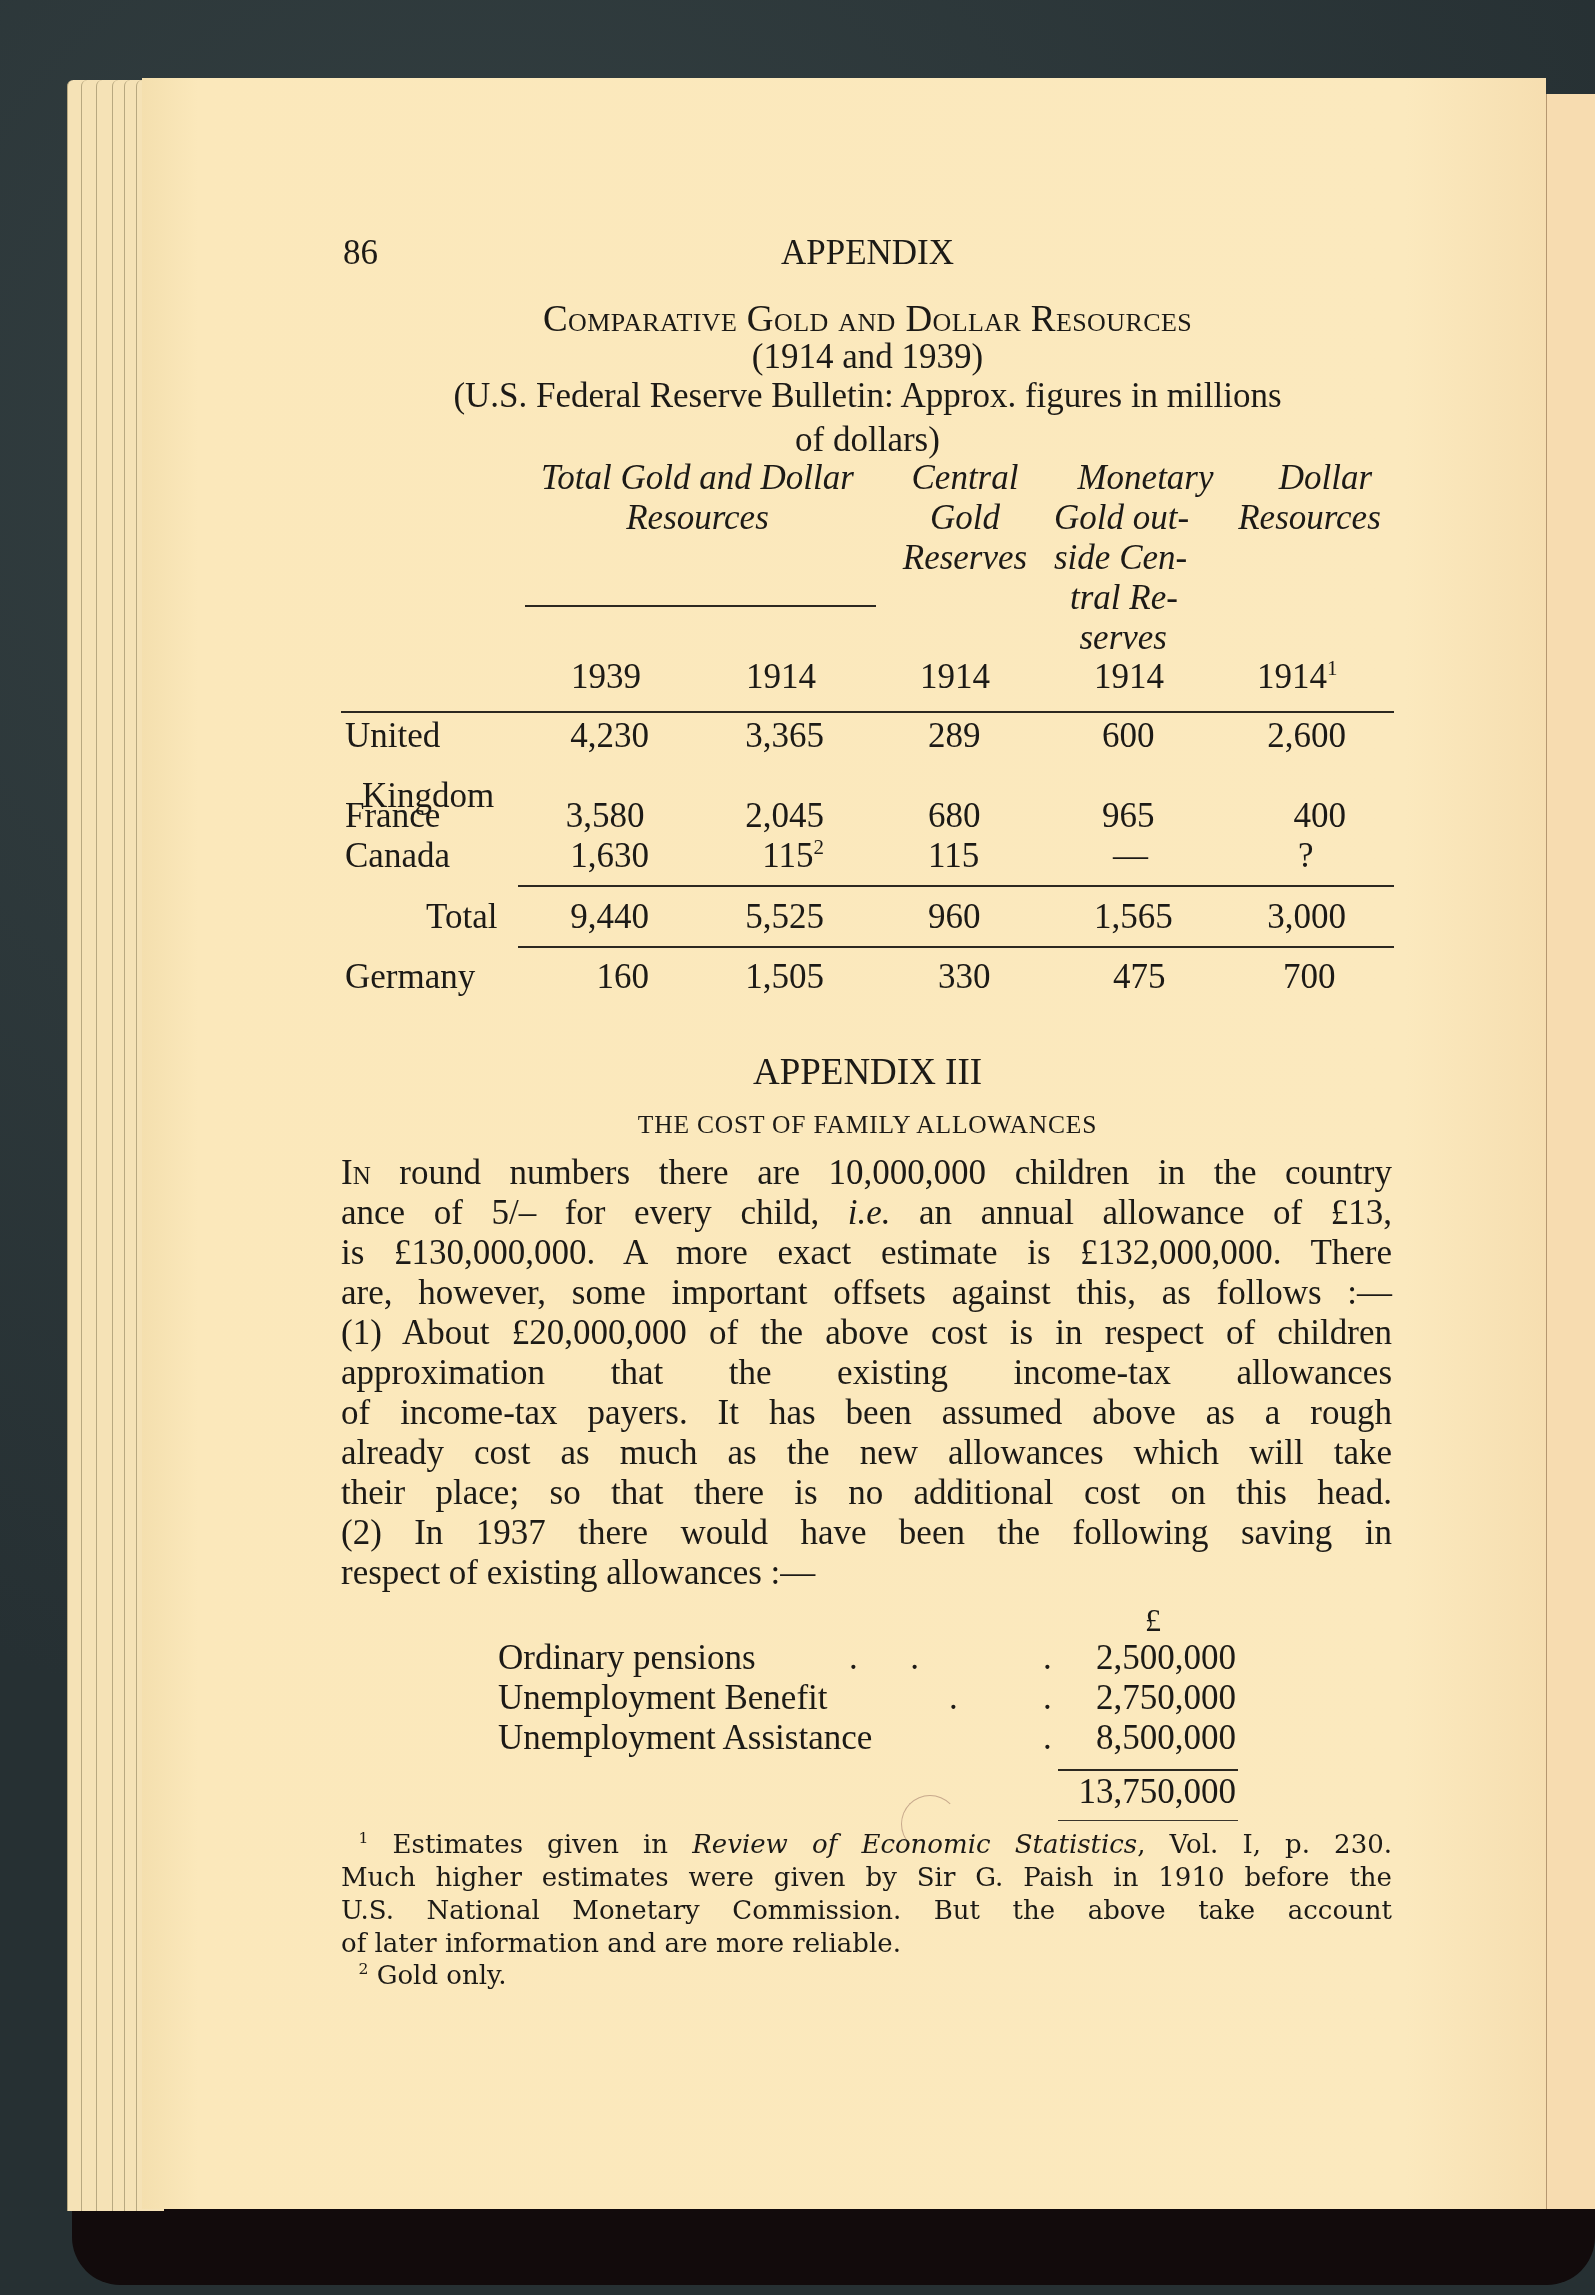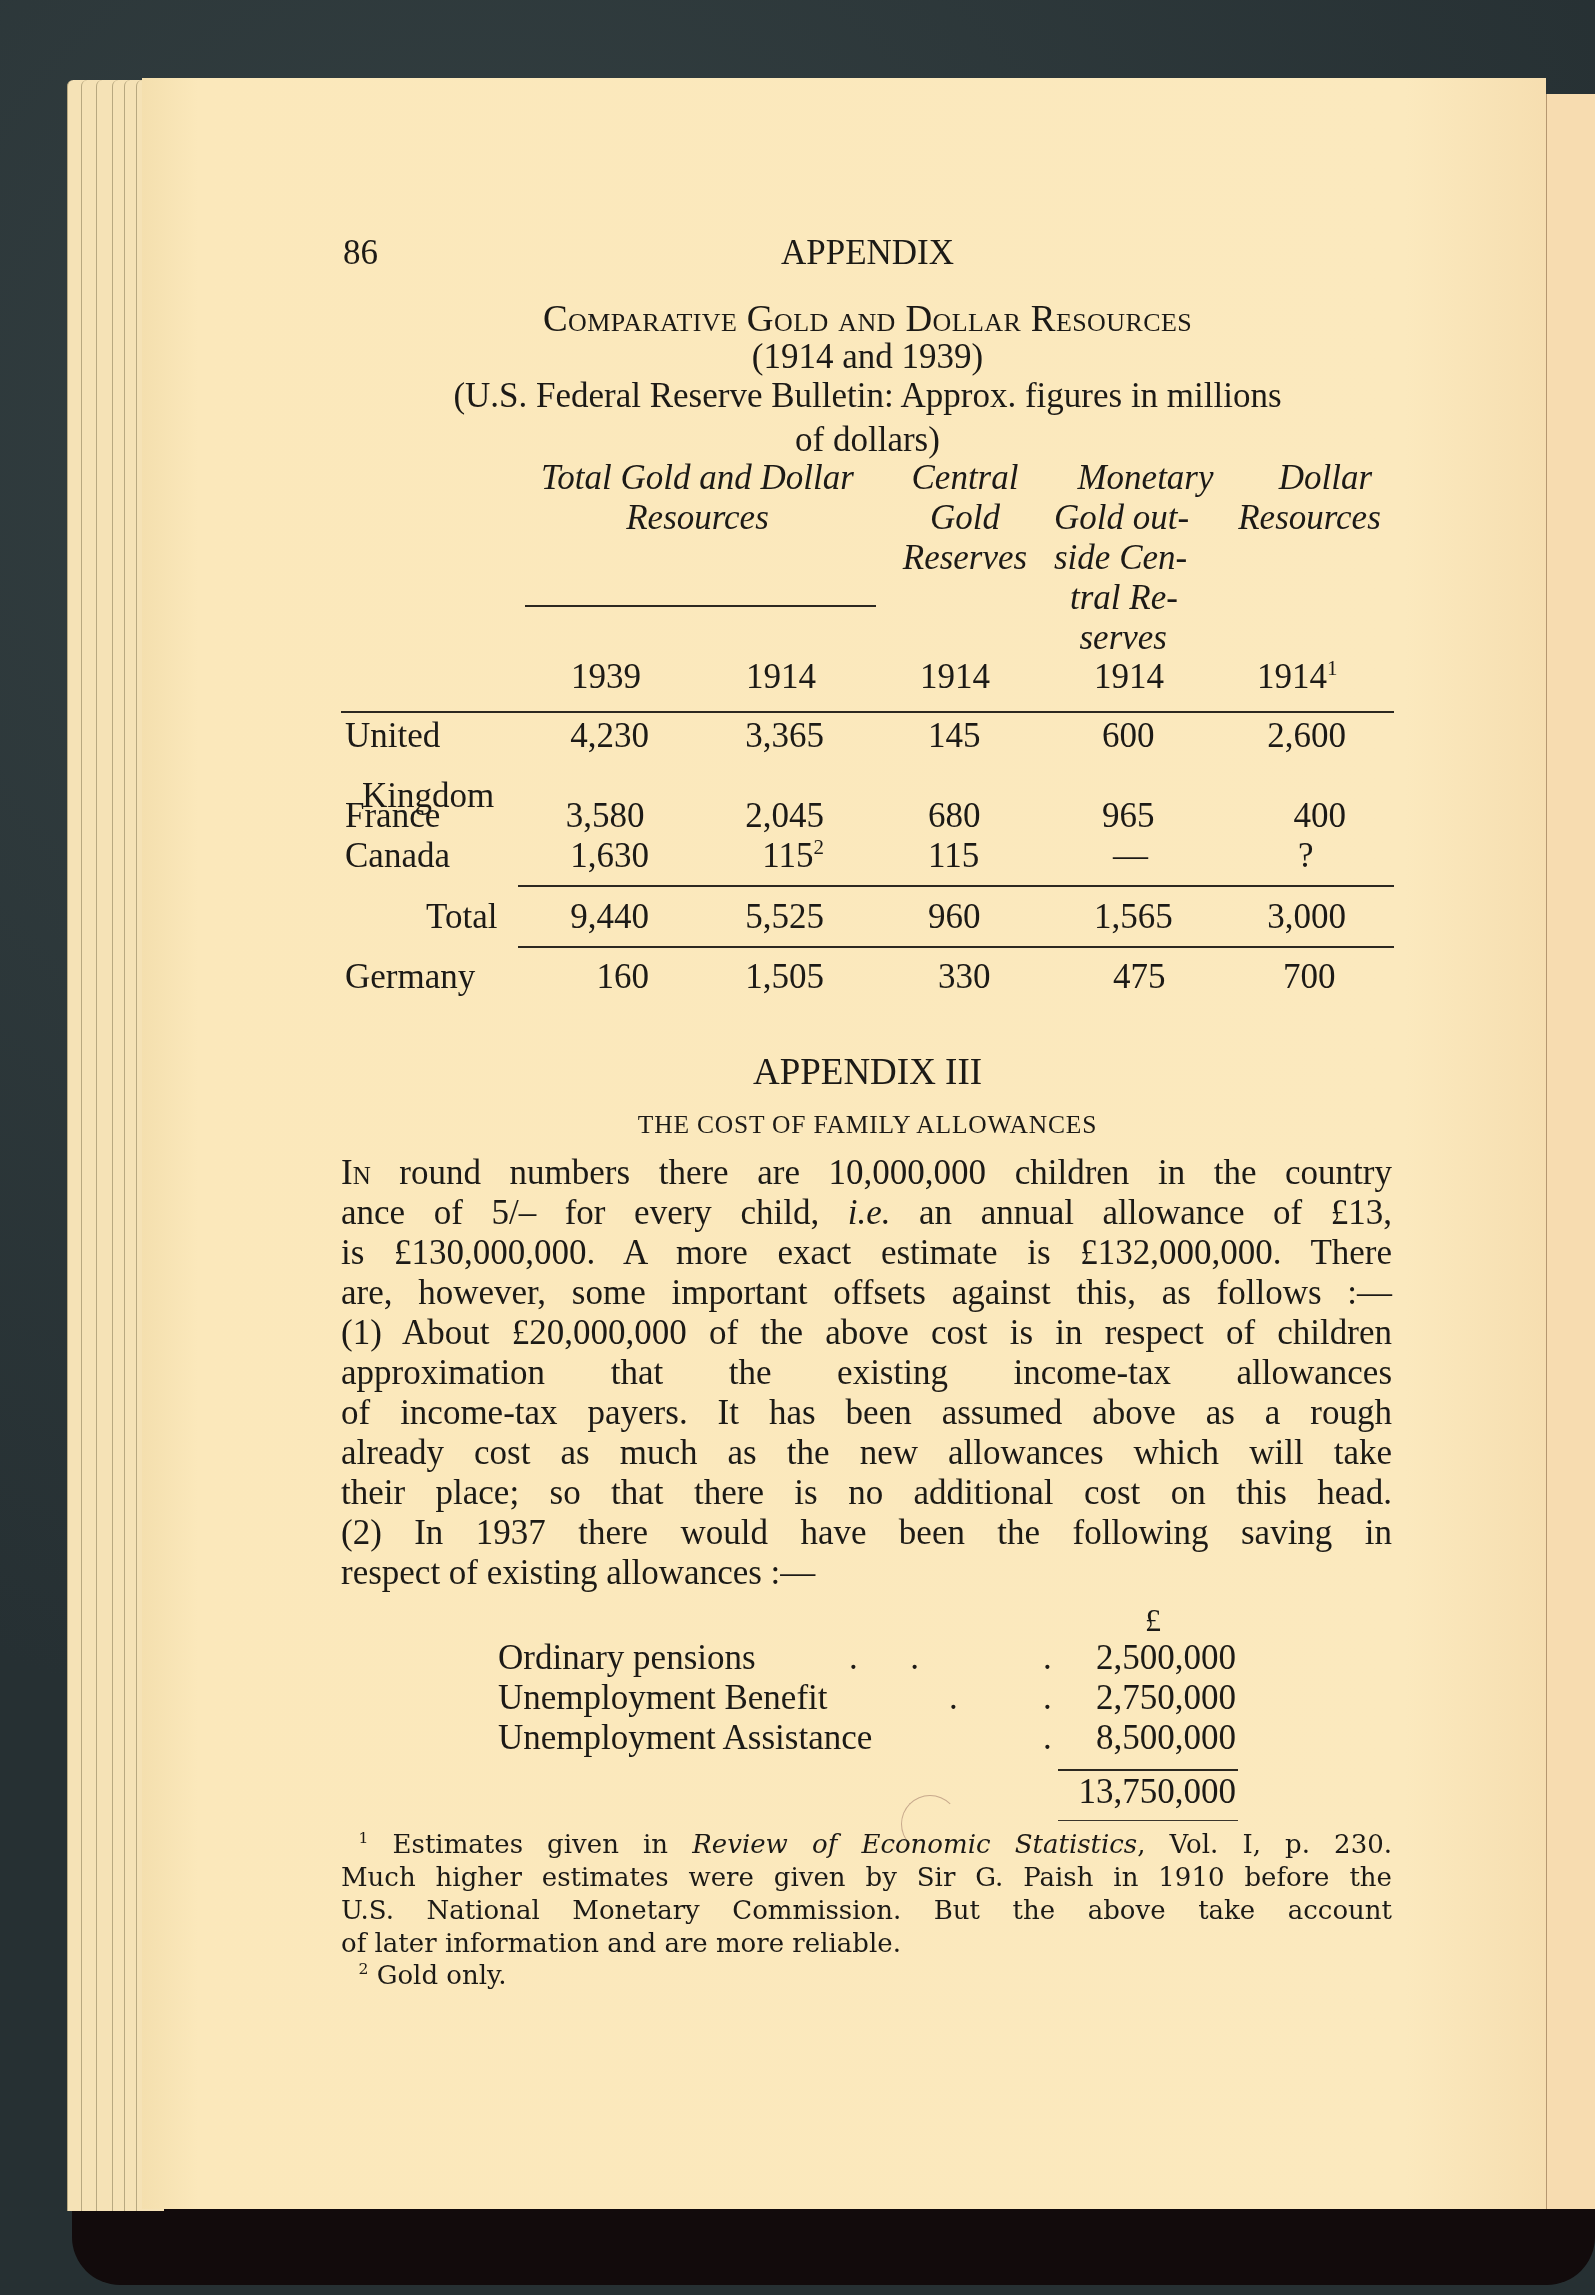--- a/index.html
+++ b/index.html
@@ -128,21 +128,21 @@
 </div>
 <div class="rule double" style="left:341px;top:711px;width:1053px;"></div>
 
 <div class="abs" style="left:0;top:0;font-size:35px;">
 
   <div>
     <span class="abs" style="left:345px;top:716px;">United</span>
     <span class="abs" style="left:362px;top:756px;margin-top:20px;">Kingdom</span>
     <span class="abs" style="left:561px;top:716px;width:88px;text-align:right;">4,230</span>
     <span class="abs" style="left:735px;top:716px;width:89px;text-align:right;">3,365</span>
-    <span class="abs" style="left:928px;top:716px;">145</span>
+    <span class="abs" style="left:928px;top:716px;">289</span>
     <span class="abs" style="left:1102px;top:716px;">600</span>
     <span class="abs" style="left:1254px;top:716px;width:92px;text-align:right;">2,600</span>
   </div>
 
   <div>
     <span class="abs" style="left:345px;top:796px;">France</span>
     <span class="abs" style="left:561px;top:796px;width:88px;text-align:center;">3,580</span>
     <span class="abs" style="left:735px;top:796px;width:89px;text-align:right;">2,045</span>
     <span class="abs" style="left:928px;top:796px;">680</span>
     <span class="abs" style="left:1102px;top:796px;">965</span>

